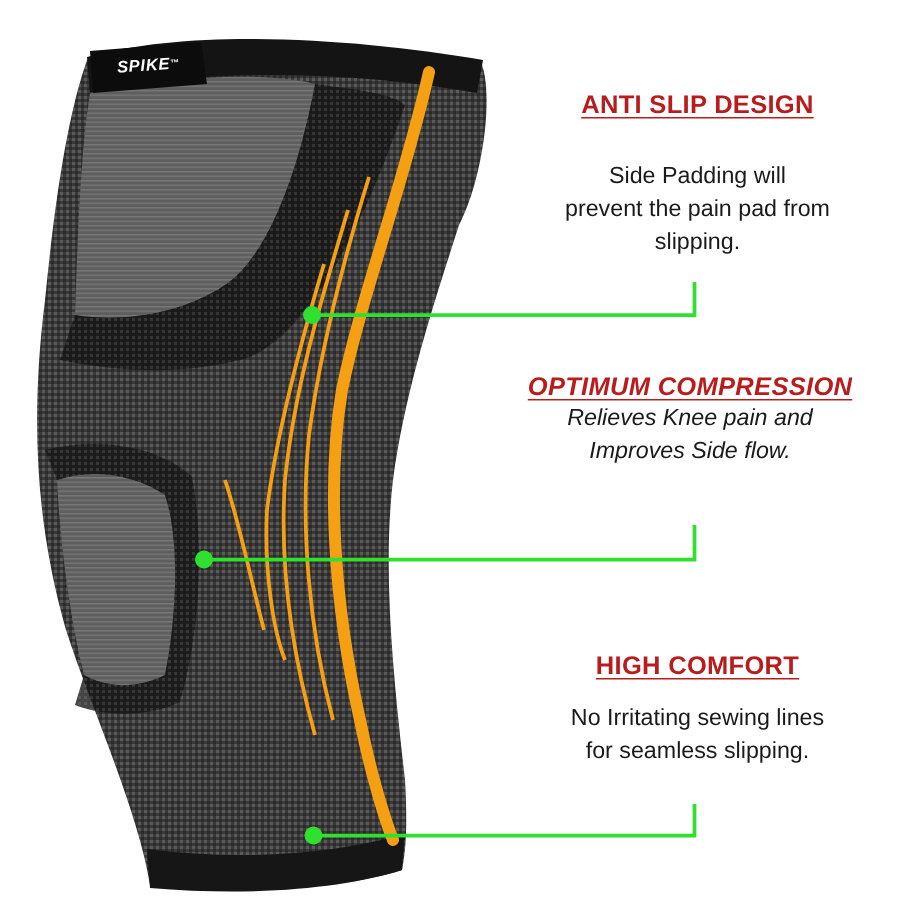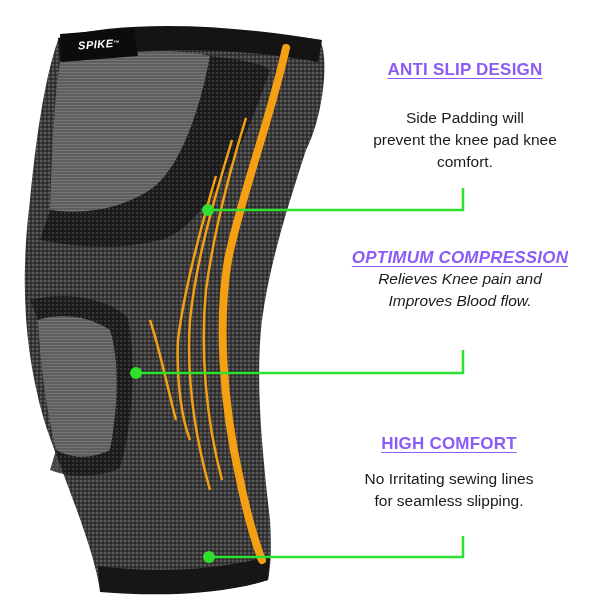--- a/index.html
+++ b/index.html
@@ -1,26 +1,26 @@
 <!DOCTYPE html>
 <html><head>
 <meta charset="utf-8">
 <style>
   html,body{margin:0;padding:0;background:#ffffff;}
   body{width:600px;height:600px;position:relative;overflow:hidden;font-family:"Liberation Sans","DejaVu Sans",sans-serif;}
   .stage{position:absolute;left:0;top:0;width:600px;height:600px;}
   svg.sleeve{position:absolute;left:0;top:0;width:600px;height:600px;}
   .feature{position:absolute;text-align:center;color:#111;}
-  .feature h2{margin:0;font-size:17px;font-weight:bold;text-decoration:underline;text-underline-offset:3px;letter-spacing:0.2px;color:#8b5cf6;}
+  .feature h2{margin:0;font-size:17px;font-weight:bold;text-decoration:underline;text-underline-offset:3px;letter-spacing:0.2px;color:#b91c1c;}
   .feature p{margin:0;font-size:15.5px;line-height:22px;color:#1a1a1a;}
   #f1{left:340px;top:60px;width:250px;}
   #f1 p{margin-top:27px;text-align:center;}
   #f2{left:330px;top:248px;width:260px;font-style:italic;}
   #f2 p{}
-  #f3{left:324px;top:434px;width:250px;}
+  #f3{left:340px;top:434px;width:250px;}
   #f3 p{margin-top:14px;}
   .brand-tag{position:absolute;left:60px;top:30px;width:78px;height:28px;transform:rotate(-4deg);
     color:#fff;font-size:11px;font-weight:bold;font-style:italic;line-height:28px;padding-left:18px;box-sizing:border-box;letter-spacing:0.5px;}
 </style>
 </head>
 <body>
 
 <div class="stage">
 
   <svg class="sleeve" viewBox="0 0 600 600">
@@ -80,30 +80,30 @@
   </svg>
 
   <div class="brand-tag">
     <span>SPIKE</span><span style="font-size:6px;vertical-align:top;">™</span>
   </div>
 
   <div class="feature" id="f1">
     <h2>ANTI SLIP DESIGN</h2>
     <p>
       <span>Side Padding will</span><br>
-      <span>prevent the knee pad knee</span><br>
-      <span>comfort.</span>
+      <span>prevent the pain pad from</span><br>
+      <span>slipping.</span>
     </p>
   </div>
 
   <div class="feature" id="f2">
     <h2>OPTIMUM COMPRESSION</h2>
     <p>
       <span>Relieves Knee pain and</span><br>
-      <span>Improves Blood flow.</span>
+      <span>Improves Side flow.</span>
     </p>
   </div>
 
   <div class="feature" id="f3">
     <h2>HIGH COMFORT</h2>
     <p>
       <span>No Irritating sewing lines</span><br>
       <span>for seamless slipping.</span>
     </p>
   </div>

